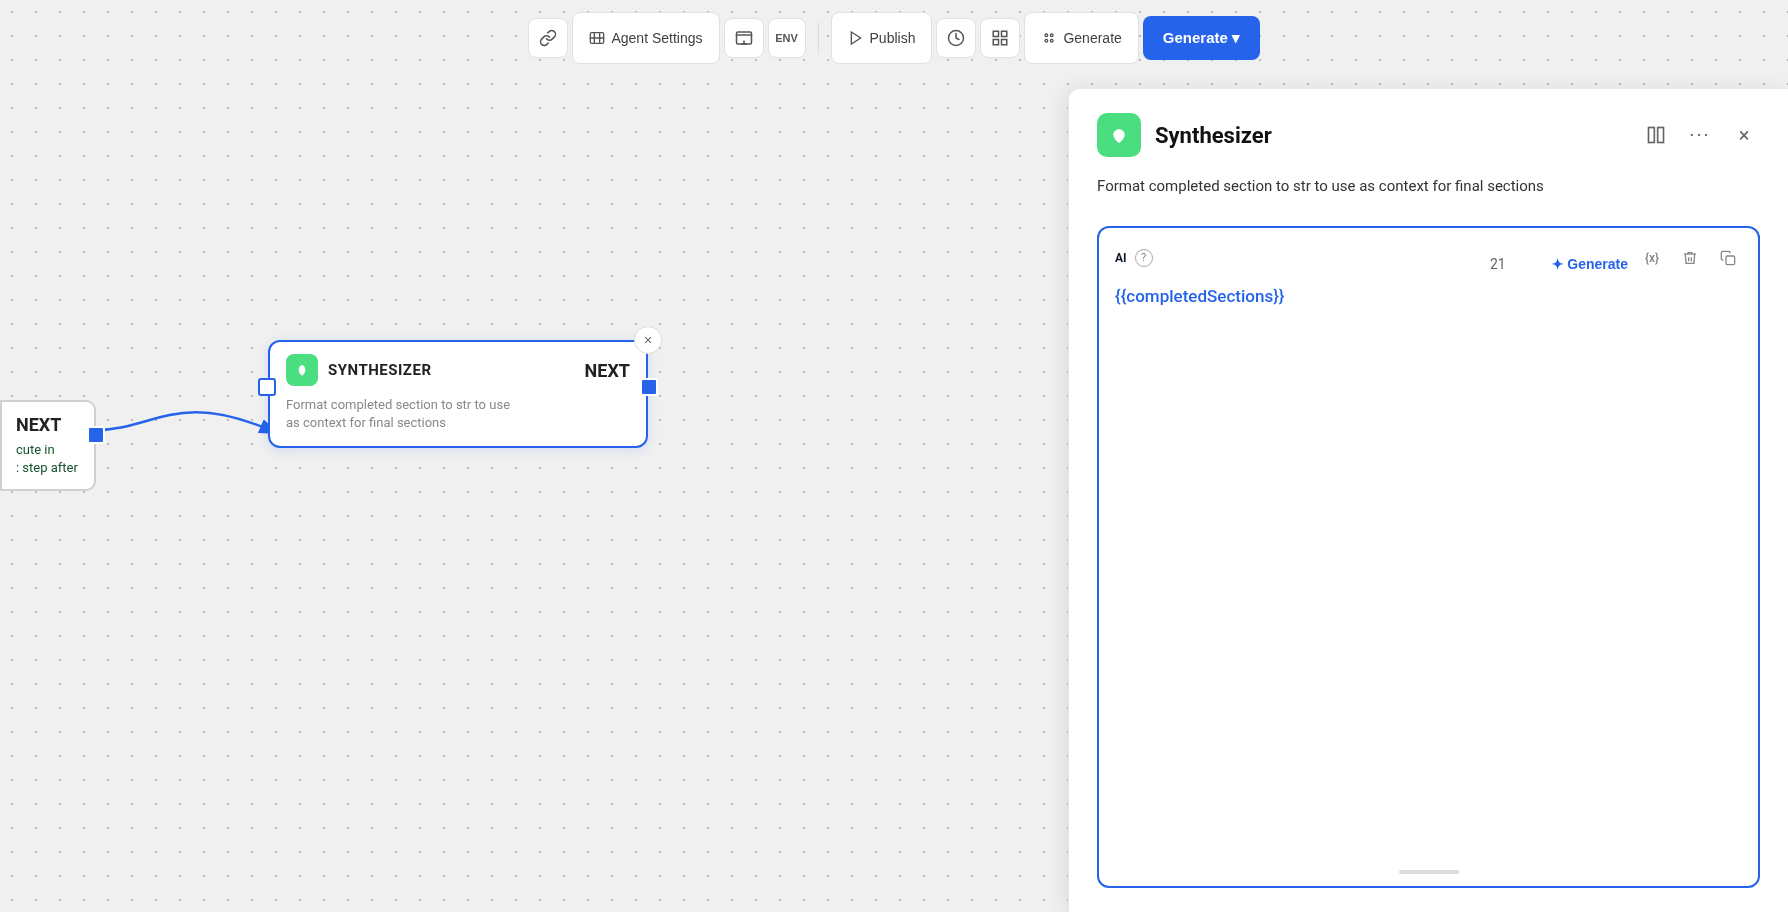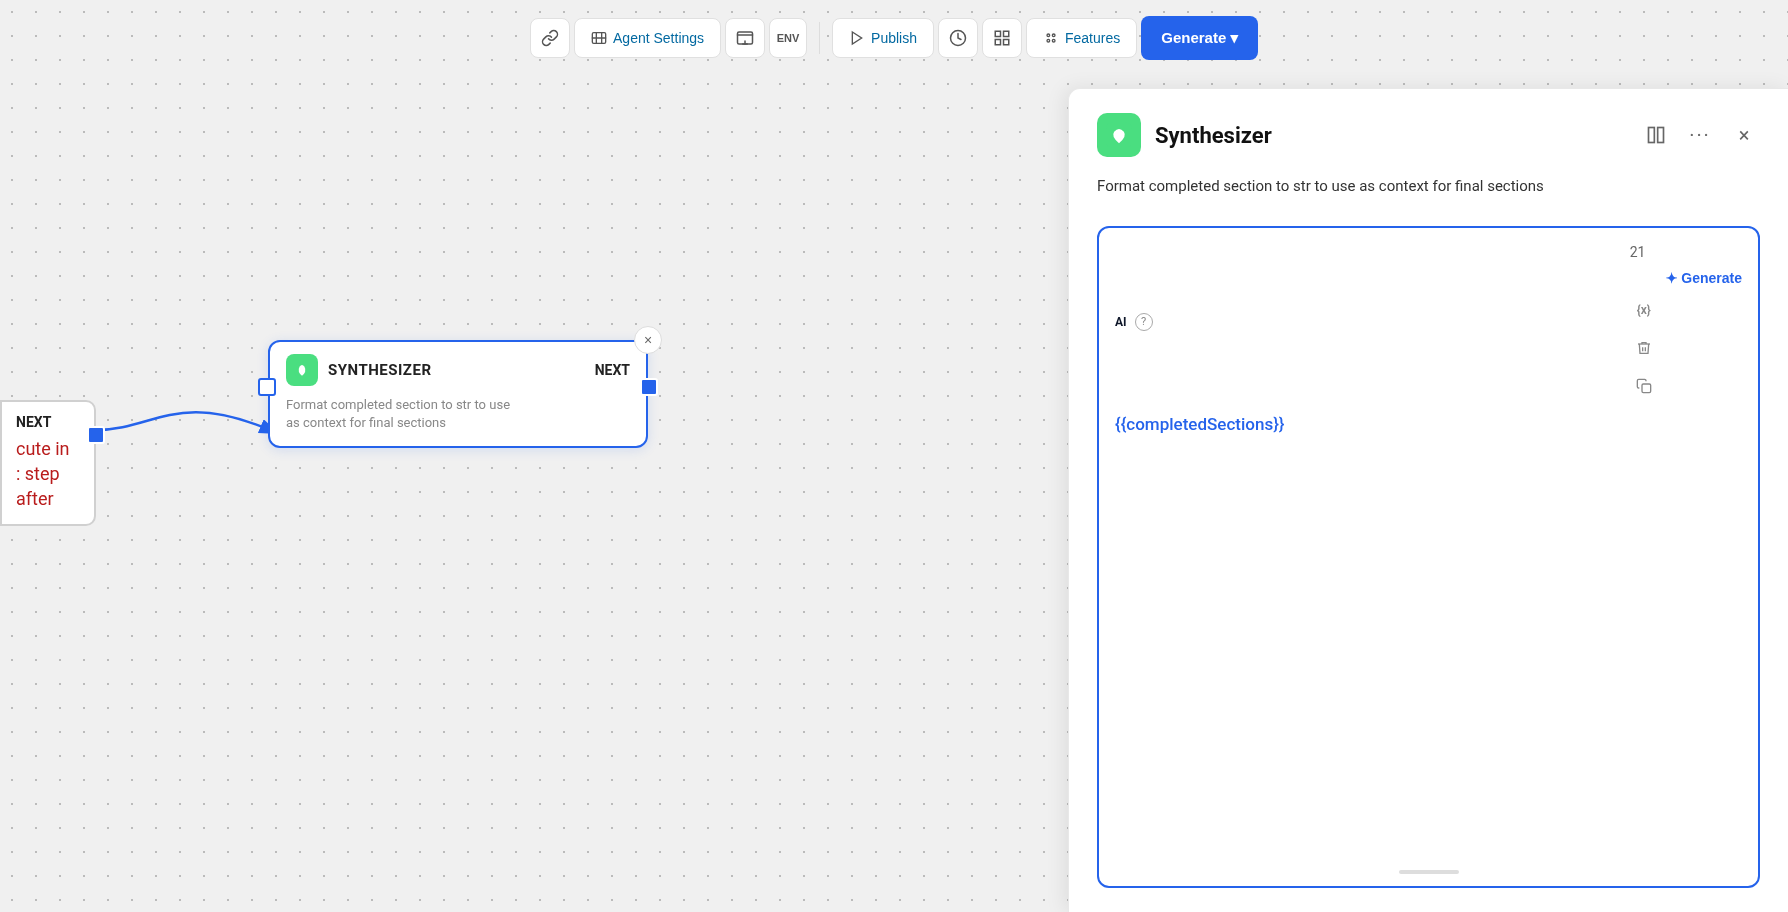--- a/index.html
+++ b/index.html
@@ -30,22 +30,22 @@
     .toolbar-btn {
       display: flex;
       align-items: center;
       gap: 6px;
       padding: 8px 16px;
       background: white;
       border: 1.5px solid #e0e0e0;
       border-radius: 8px;
       cursor: pointer;
       font-size: 14px;
-      color: #0369a1;
-      height: 40px;
+      color: #404040;
+      height: 52px;
     }
 
     .toolbar-icon-btn {
       display: flex;
       align-items: center;
       justify-content: center;
       width: 40px;
       height: 40px;
       background: white;
       border: 1.5px solid #e0e0e0;
@@ -103,22 +103,22 @@
       left: 0px;
       width: 100px;
       background: white;
       border: 2px solid #d0d0d0;
       border-radius: 10px;
       padding: 12px 14px;
       z-index: 10;
     }
 
     .node-prev-text {
-      font-size: 18px;
-      color: #b91c1c;
+      font-size: 13px;
+      color: #14532d;
       line-height: 1.4;
     }
 
     .node-connector-left {
       position: absolute;
       right: -10px;
       top: 50%;
       transform: translateY(-50%);
       width: 18px;
       height: 18px;
@@ -320,23 +320,22 @@
       display: flex;
       align-items: center;
       justify-content: center;
       font-size: 11px;
       color: #888;
       cursor: pointer;
     }
 
     .prompt-actions {
       display: flex;
-      align-items: flex-start;
+      align-items: flex-end;
       gap: 10px;
-      flex-direction: column;
     }
 
     .prompt-count {
       font-size: 14px;
       color: #666;
     }
 
     .generate-btn {
       display: flex;
       align-items: center;
@@ -383,21 +382,21 @@
     
     .next-top {
       display: flex;
       align-items: center;
       justify-content: space-between;
       padding: 12px 16px 0;
     }
 
     .next-top-label {
       font-weight: 700;
-      font-size: 14px;
+      font-size: 18px;
       color: #222;
     }
 
     
   </style>
 </head>
 <body>
 
 <div class="canvas"></div>
 
@@ -459,21 +458,21 @@
       </svg>
     </button>
 
     <button class="toolbar-btn">
       <svg width="16" height="16" viewBox="0 0 24 24" fill="none" stroke="#555" stroke-width="2" stroke-linecap="round">
         <circle cx="8" cy="8" r="2"></circle>
           <circle cx="16" cy="8" r="2"></circle>
         <circle cx="8" cy="16" r="2"></circle>
           <circle cx="16" cy="16" r="2"></circle>
       </svg>
-      <span>Features</span>
+      <span>Generate</span>
     </button>
 
     <button class="publish-btn">
       <span>Generate ▾</span>
     </button>
   </div>
 </div>
 
 <div class="node-prev" style="top:400px; left:0px; border-radius:0 10px 10px 0; width:96px; position:absolute;">
   <div class="next-top" style="padding:0; margin-bottom:6px;">

